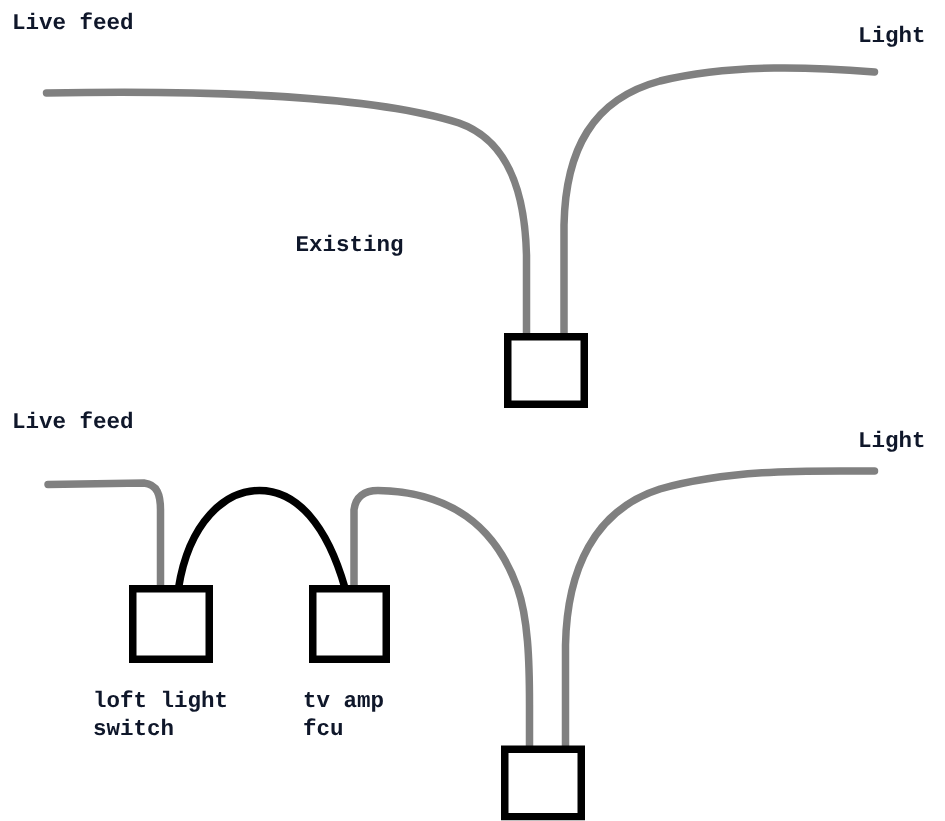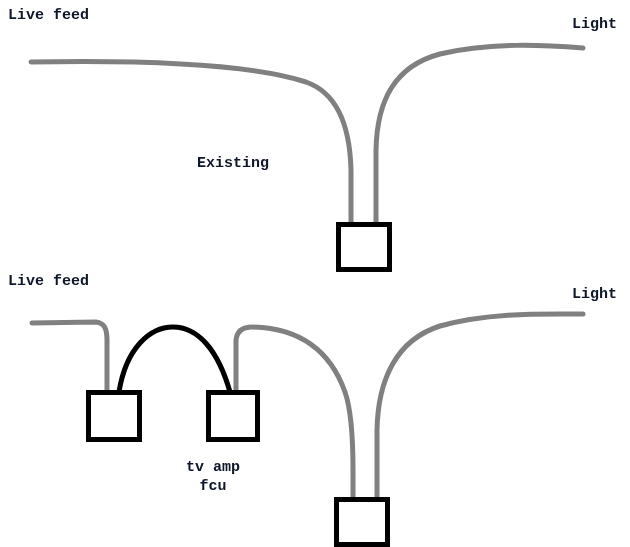--- a/index.html
+++ b/index.html
@@ -36,21 +36,21 @@
     color: #0f172a;
     white-space: pre;
     letter-spacing: 0px;
   }
   .label-live-feed-top   { left: 8px;   top: 6px; }
   .label-light-top       { left: 572px; top: 15px; }
   .label-existing        { left: 197px; top: 126px; margin-top: 28px; }
   .label-live-feed-bot   { left: 8px;   top: 272px; }
   .label-light-bot       { left: 572px; top: 285px; }
   .label-loft-switch     { left: 62px;  top: 458px; }
-  .label-tv-amp-fcu      { left: 186px; top: 458px; text-align: center; }
+  .label-tv-amp-fcu      { left: 202px; top: 458px; }
 </style>
 </head>
 <body>
 
 <div id="diagram-root">
 
   <svg class="wiring-canvas" viewBox="0 0 630 547">
 
     <g>
 
@@ -82,17 +82,19 @@
   <div class="diagram-label label-live-feed-top">Live feed</div>
 
   <div class="diagram-label label-light-top">Light</div>
 
   <div class="diagram-label label-existing">Existing</div>
 
   <div class="diagram-label label-live-feed-bot">Live feed</div>
 
   <div class="diagram-label label-light-bot">Light</div>
 
+  <div class="diagram-label label-loft-switch">loft light
+switch</div>
 
   <div class="diagram-label label-tv-amp-fcu">tv amp
 fcu</div>
 
 </div>
 
 </body></html>

